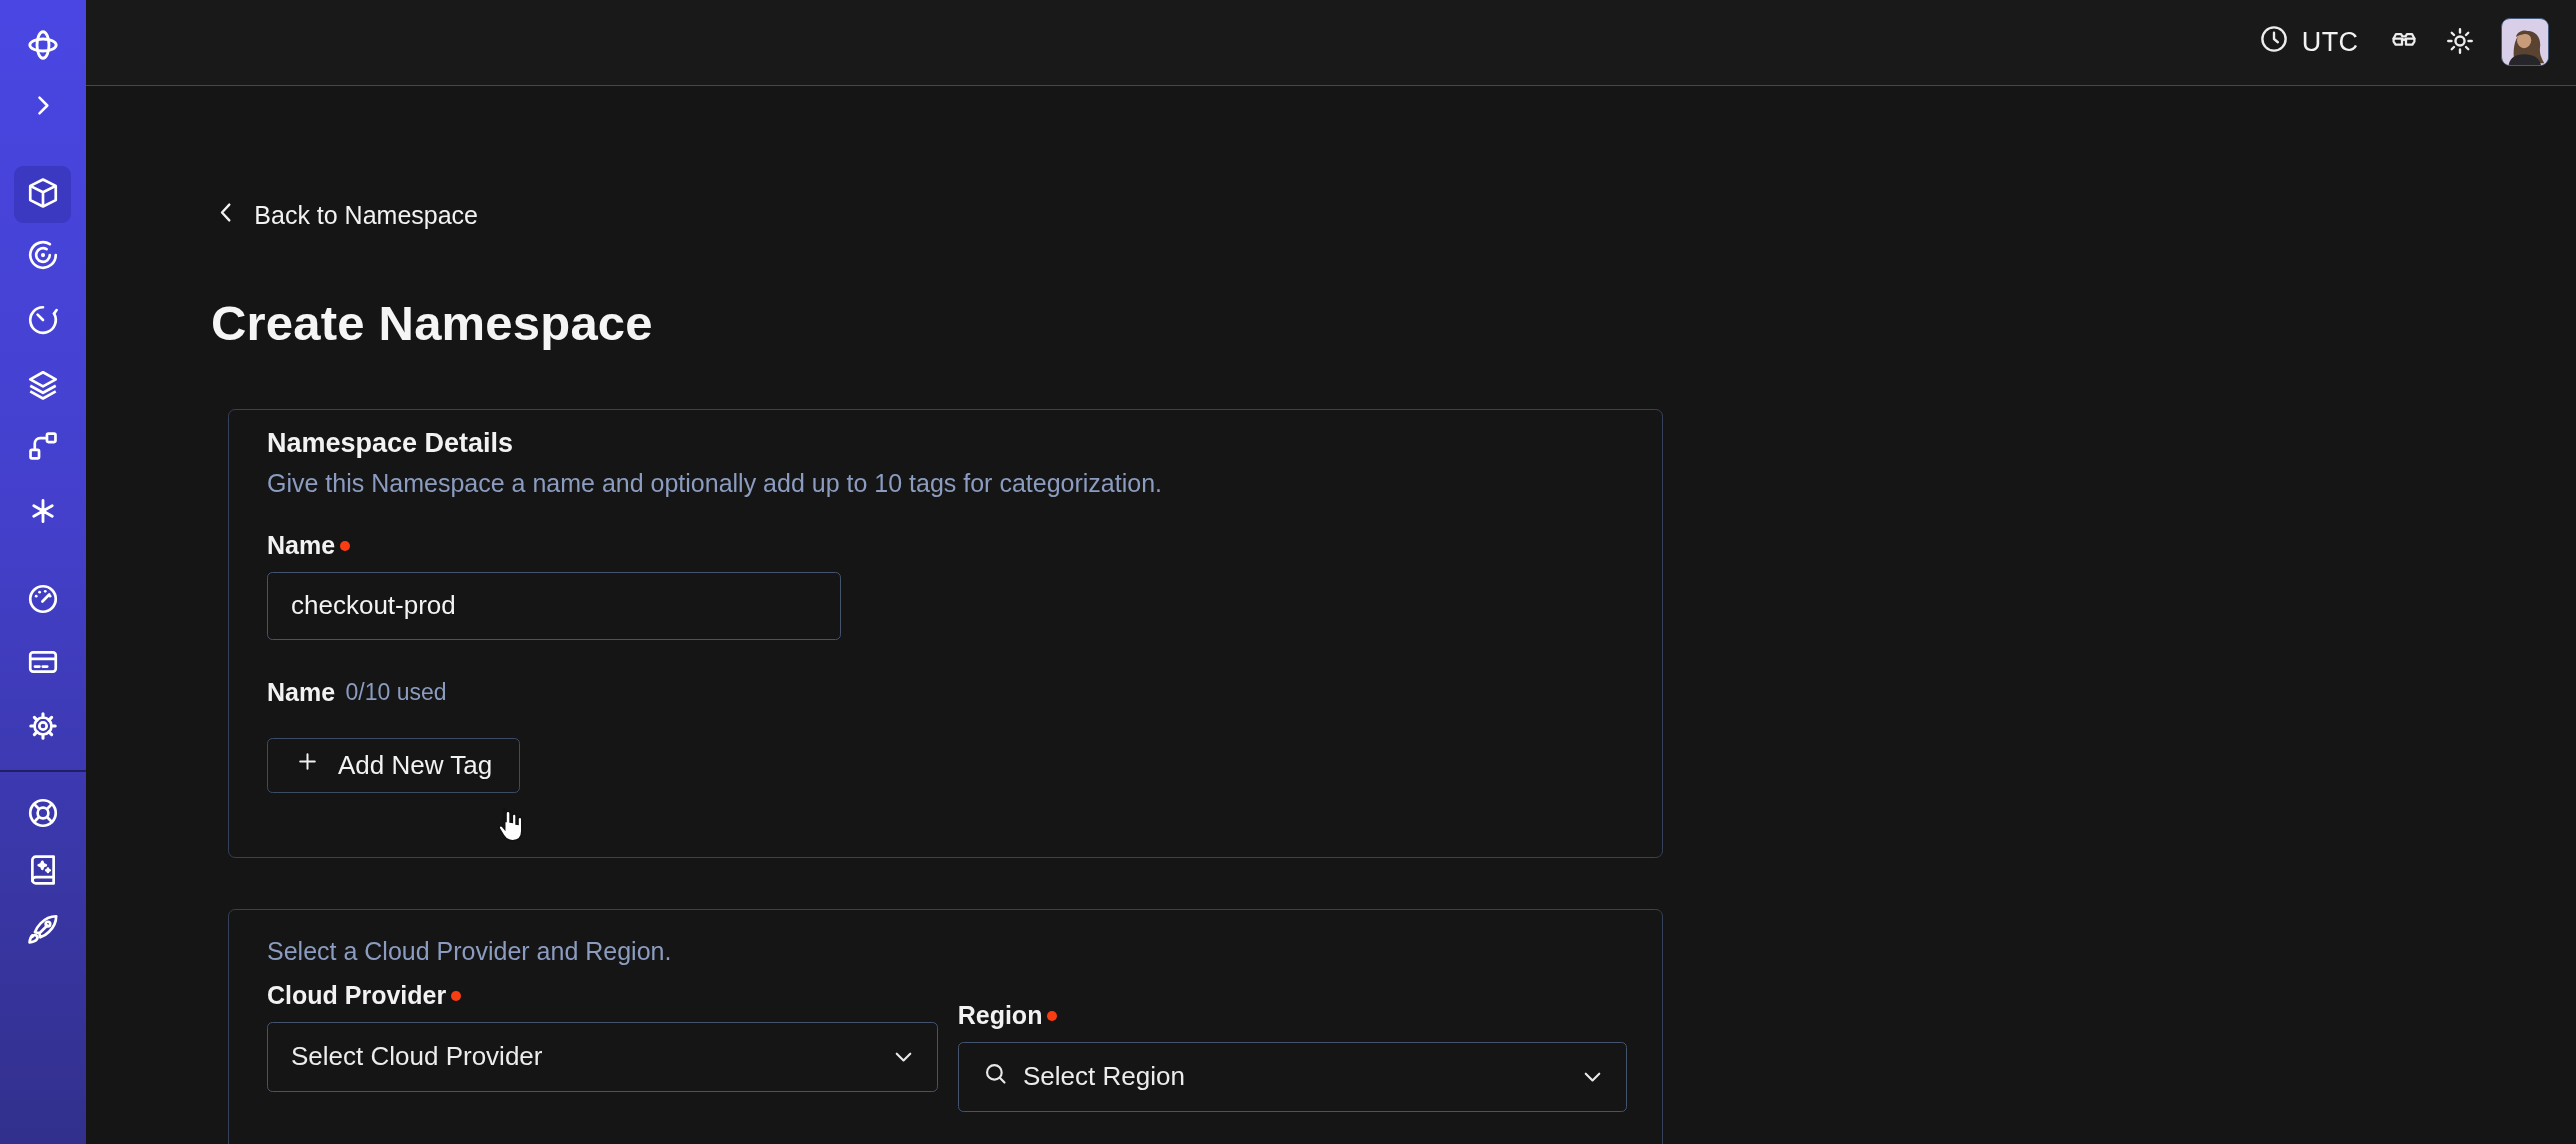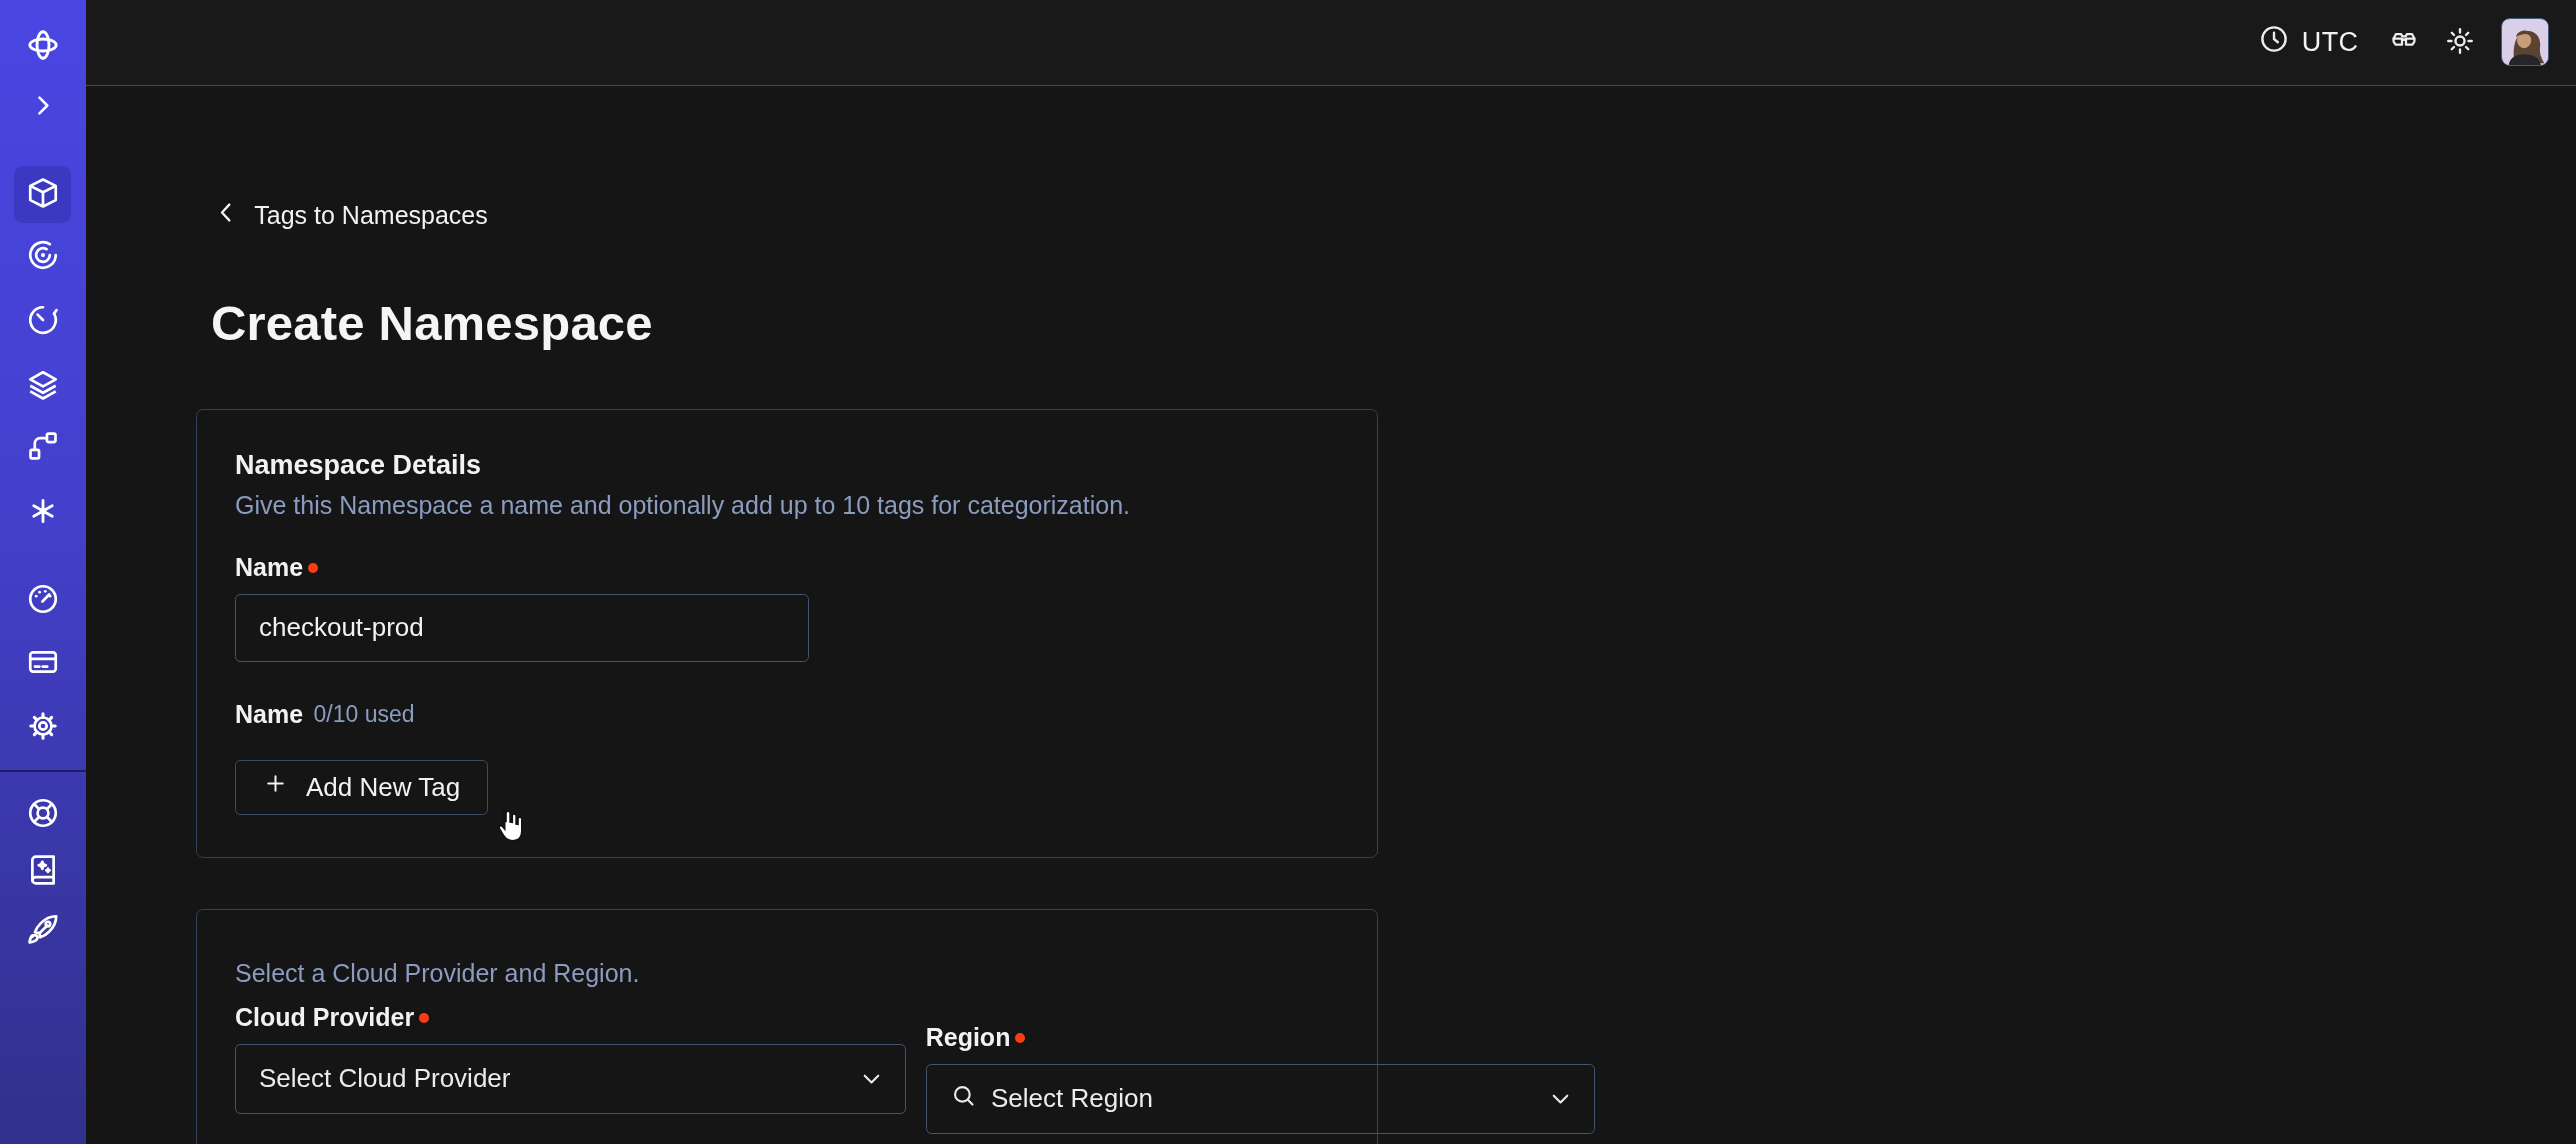--- a/index.html
+++ b/index.html
@@ -49,23 +49,23 @@
     position:absolute; left:213px; top:199px;
     display:flex; align-items:center; gap:14.3px;
     background:none; border:none; color:#f2f2f2; font-size:25px; cursor:pointer;
   }
   .page-title {
     position:absolute; left:211px; top:295px;
     font-size:49px; font-weight:600; color:#f5f5f5; letter-spacing:0.2px;
   }
 
   .card {
-    position:absolute; left:196px; width:1182px;
+    position:absolute; left:228px; width:1435px;
     border:1.8px solid #34425a; border-radius:7.2px; background:#151515;
-    padding:39px 38px;
+    padding:17px 38px;
   }
   .card-1 { top:409px; height:449px; }
   .card-2 { top:909px; height:447px; }
 
   .card-title { font-size:27px; font-weight:600; color:#f2f2f2; line-height:32px; }
   .card-sub { margin-top:9px; font-size:25px; color:#8b9cc0; line-height:30px; }
 
   .field-label-row { display:flex; align-items:center; gap:5px; margin-top:32px; height:30px; }
   .field-label { font-size:25px; font-weight:600; color:#f2f2f2; }
   .req-dot { width:9.8px; height:9.8px; border-radius:50%; background:#fa3c12; margin-top:2.7px; }
@@ -287,21 +287,21 @@
   </aside>
 
   <main>
 
     <button class="back-link">
       <span>
         <svg width="27" height="27" viewBox="0 0 24 24" fill="none" stroke="#f2f2f2" stroke-width="2.1" stroke-linecap="round" stroke-linejoin="round">
             <path d="M14.5 5 8 12l6.5 7"></path>
           </svg>
       </span>
-      <span>Tags to Namespaces</span>
+      <span>Back to Namespace</span>
     </button>
 
     <h1 class="page-title">Create Namespace</h1>
 
     <section class="card card-1">
       <div class="card-title">Namespace Details</div>
       <div class="card-sub">Give this Namespace a name and optionally add up to 10 tags for categorization.</div>
 
       <div class="field-label-row">
         <span class="field-label">Name</span>

